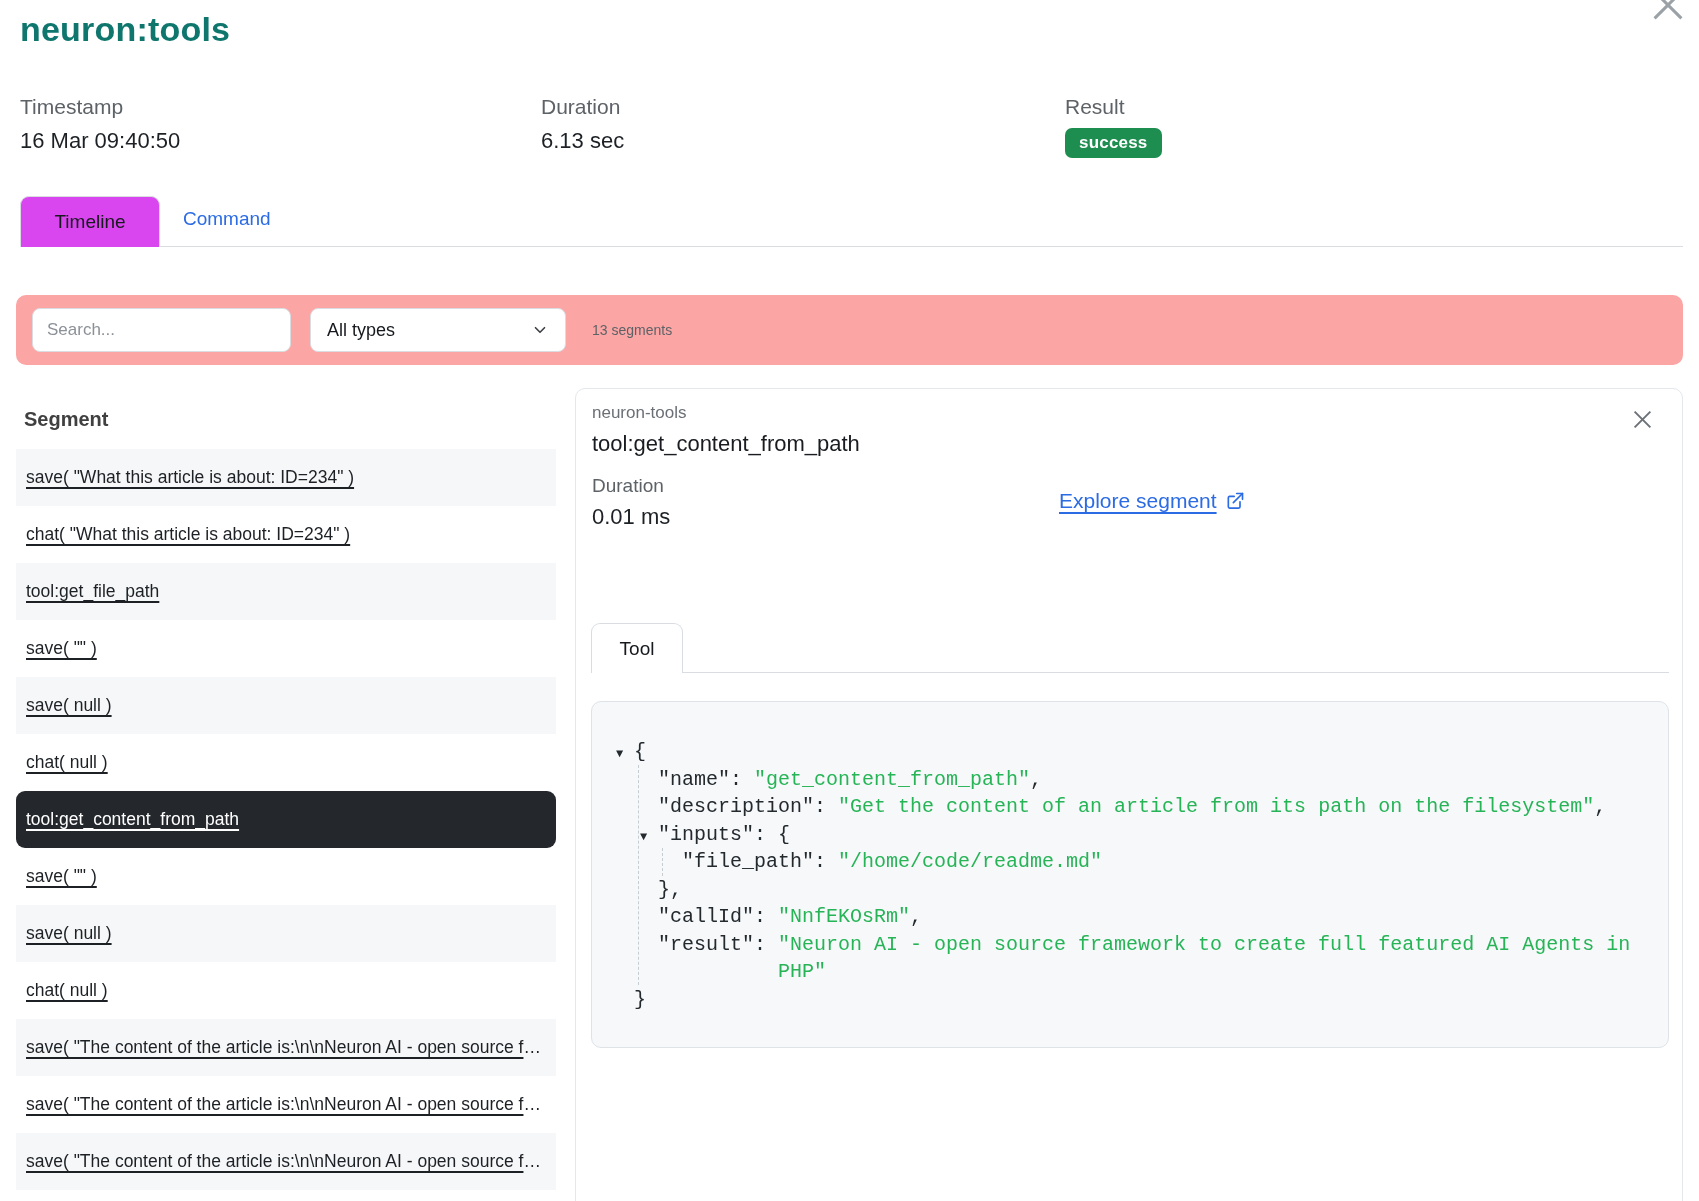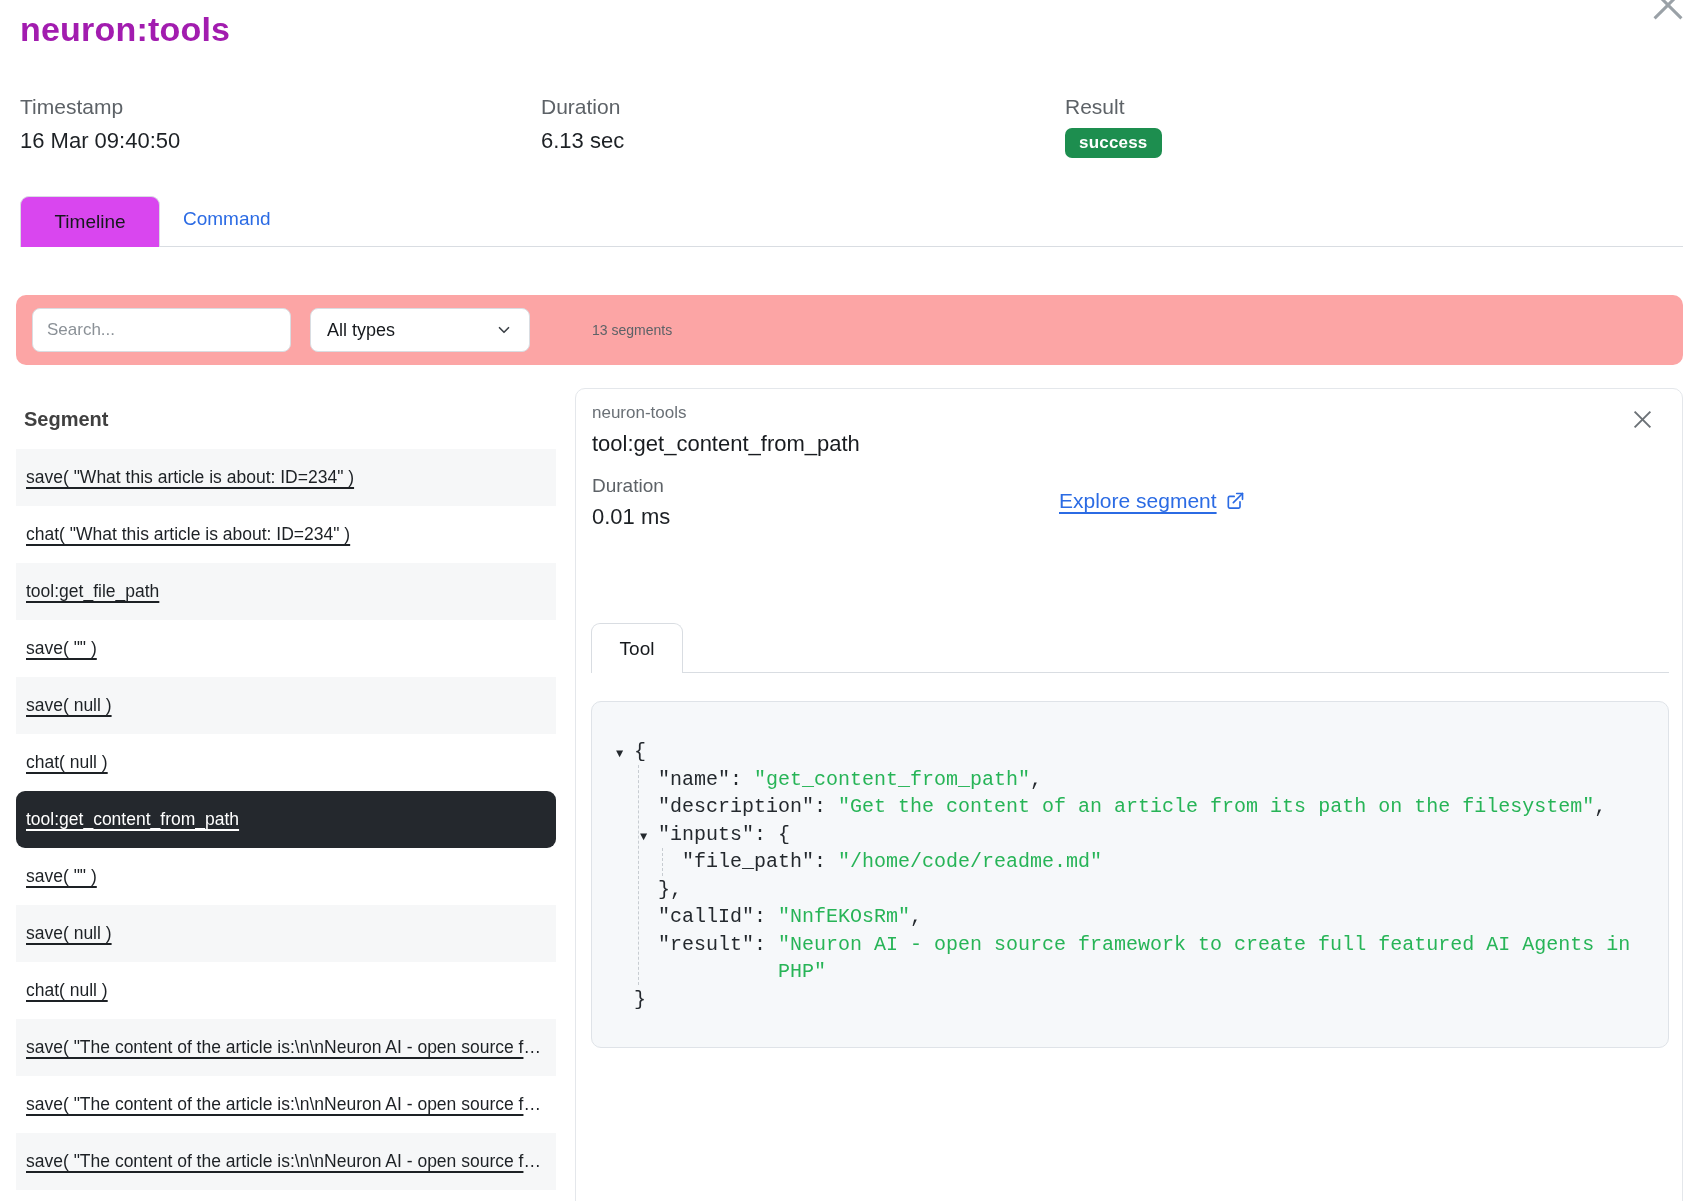--- a/index.html
+++ b/index.html
@@ -1,20 +1,20 @@
 <!DOCTYPE html>
 <html><head>
 <meta charset="utf-8">
 <style>
   html,body{margin:0;padding:0;background:#fff;}
   .stage{position:relative;width:1699px;height:1201px;overflow:hidden;background:#fff;
          font-family:"Liberation Sans","DejaVu Sans",sans-serif;color:#1d2125;}
 
   
-  .page-title{position:absolute;left:20px;top:10px;font-size:34px;font-weight:700;color:#a21caf;letter-spacing:.2px;}
+  .page-title{position:absolute;left:20px;top:10px;font-size:34px;font-weight:700;color:#0f766e;letter-spacing:.2px;}
   .page-close{position:absolute;top:-18px;right:8px;color:#9aa1a7;}
 
   
   .meta-col{position:absolute;top:95px;}
   .meta-col .lbl{font-size:21px;color:#5d6267;}
   .meta-col .val{font-size:22px;color:#1d2125;margin-top:9px;}
   .badge-success{display:inline-block;margin-top:9px;background:#1d8e4f;color:#fff;font-size:17px;
                  font-weight:700;padding:5px 14px;border-radius:7px;letter-spacing:.2px;}
 
   
@@ -23,21 +23,21 @@
               border:1px solid #d9dde2;border-bottom:none;border-radius:9px 9px 0 0;box-sizing:border-box;
               display:flex;align-items:center;justify-content:center;font-size:19px;color:#16191d;}
   .tab-link{position:absolute;left:183px;top:208px;font-size:19px;color:#2b6be4;cursor:pointer;}
 
   
   .toolbar{position:absolute;left:16px;top:295px;width:1667px;height:70px;background:#fca5a5;border-radius:10px;}
   .search-input{position:absolute;left:16px;top:13px;width:259px;height:44px;box-sizing:border-box;
                 border:1px solid #d9dde2;border-radius:8px;background:#fff;padding:0 14px;font-size:17px;
                 font-family:inherit;color:#1d2125;outline:none;}
   .search-input::placeholder{color:#8b9197;}
-  .type-select{position:absolute;left:294px;top:13px;width:220px;height:44px;box-sizing:border-box;
+  .type-select{position:absolute;left:294px;top:13px;width:256px;height:44px;box-sizing:border-box;
                border:1px solid #d9dde2;border-radius:8px;background:#fff;display:flex;align-items:center;
                padding:11px 16px;font-size:18px;color:#16191d;cursor:pointer;}
   .type-select .chev{margin-left:auto;color:#3c4147;display:flex;}
   .seg-count{position:absolute;left:576px;top:0;height:70px;display:flex;align-items:center;font-size:14px;color:#5d6267;}
 
   
   .seg-header{position:absolute;left:24px;top:408px;font-size:20px;font-weight:700;color:#404040;text-align:right;}
   .seg-list{position:absolute;left:16px;top:449px;width:540px;}
   .seg-row{height:57px;line-height:57px;padding:0 10px;box-sizing:border-box;cursor:pointer;}
   .seg-row.alt{background:#f6f7f8;}

